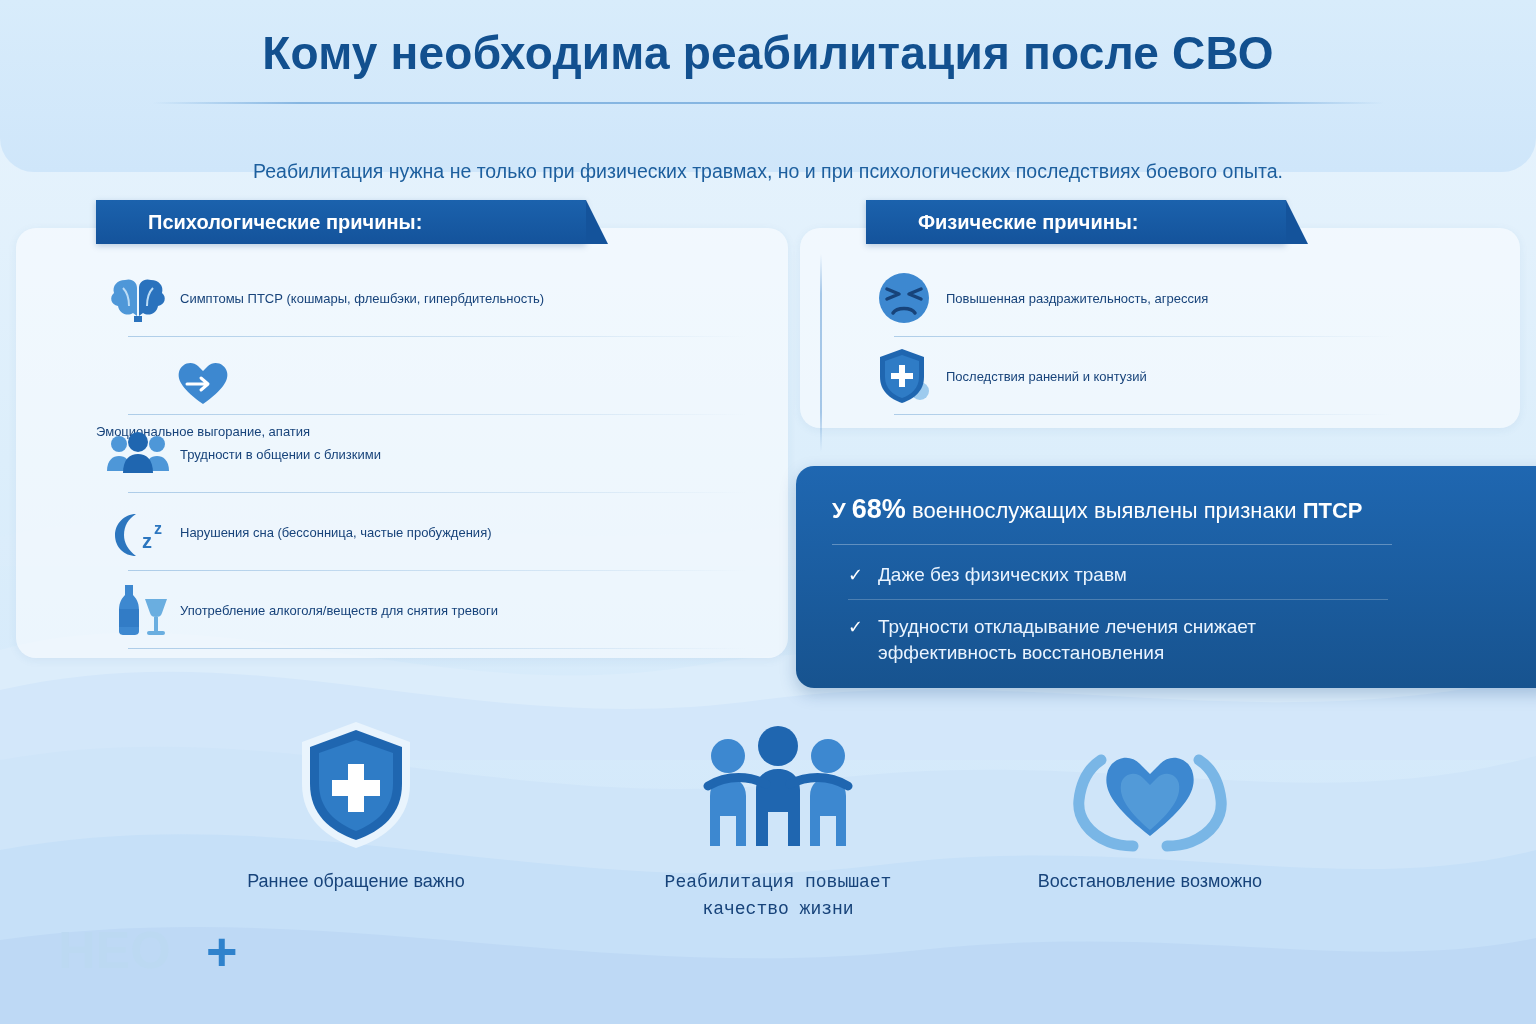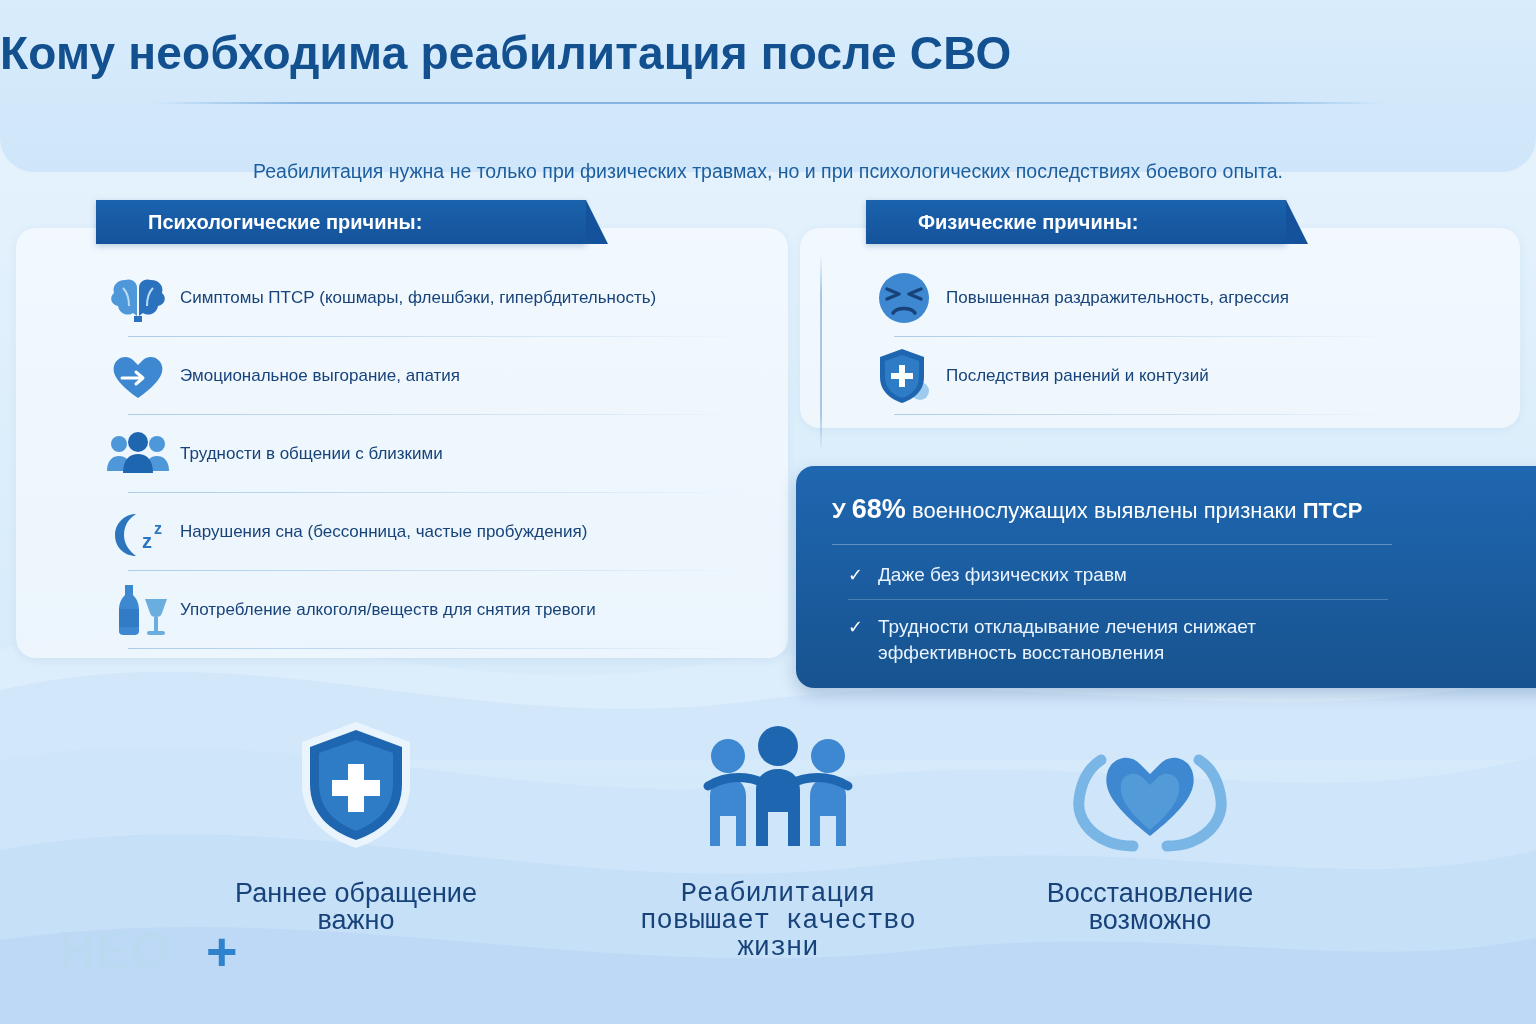--- a/index.html
+++ b/index.html
@@ -43,20 +43,21 @@
   .header-inner {
     position: relative;
     width: 100%;
     height: 100%;
   }
   .title {
     position: absolute;
     top: 26px;
     left: 0;
     width: 1536px;
+    text-align: center;
     font-size: 46px;
     font-weight: bold;
     color: #12508f;
     letter-spacing: 0.2px;
   }
   .title-rule {
     position: absolute;
     top: 102px;
     left: 152px;
     width: 1232px;
@@ -131,21 +132,21 @@
   }
   .row .row-icon {
     width: 84px;
     height: 64px;
     flex: 0 0 84px;
     display: flex;
     align-items: center;
     justify-content: center;
   }
   .row .row-text {
-    font-size: 17px;
+    font-size: 13px;
     color: #17437a;
     white-space: nowrap;
   }
   .row-sep {
     position: absolute;
     height: 1px;
     background: linear-gradient(90deg, rgba(120,170,215,.55) 0%, rgba(120,170,215,.18) 75%, rgba(120,170,215,0) 100%);
   }
 
   
@@ -197,23 +198,23 @@
     background: rgba(255,255,255,0.22);
   }
 
   
   .feature {
     position: absolute;
     text-align: center;
   }
   .feature .feature-caption {
     color: #17437a;
-    font-size: 27px;
+    font-size: 18px;
     line-height: 27px;
-    margin-top: 24px;
+    margin-top: 12px;
   }
 
   
   #logo {
     position: absolute;
     left: 58px;
     top: 920px;
     width: 230px;
     height: 62px;
   }
@@ -267,21 +268,21 @@
         <path d="M18,8 C10,8 5,14 7,21 C2,25 4,33 11,34 C12,41 20,45 26,41 L30,44 L30,16 C30,10 25,6 18,8 Z" fill="#4e97d8"></path>
         <path d="M44,8 C52,8 57,14 55,21 C60,25 58,33 51,34 C50,41 42,45 36,41 L32,44 L32,16 C32,10 37,6 44,8 Z" fill="#2a72bd"></path>
         <path d="M27,44 L35,44 L35,50 L27,50 Z" fill="#2a72bd"></path>
         <path d="M16,16 C20,20 22,26 22,34 M46,16 C42,20 40,26 40,34" stroke="#bcdcf5" stroke-width="2" fill="none"></path>
       </svg>
     </span>
     <span class="row-text">Симптомы ПТСР (кошмары, флешбэки, гипербдительность)</span>
   </div>
   <div class="row-sep" style="left:128px; top:336px; width:620px;"></div>
 
-  <div class="row" style="left:96px; top:340px;">
+  <div class="row" style="left:96px; top:340px;flex-direction:column;">
     <span class="row-icon">
       <svg width="60" height="52" viewBox="0 0 60 52">
         <path d="M30,48 C10,34 4,24 6,16 C8,7 19,4 25,10 L30,15 L35,10 C41,4 52,7 54,16 C56,24 50,34 30,48 Z" fill="#3d88d0"></path>
         <path d="M14,28 L34,28 M28,22 L35,28 L28,34" stroke="#ffffff" stroke-width="3" fill="none" stroke-linecap="round" stroke-linejoin="round"></path>
       </svg>
     </span>
     <span class="row-text">Эмоциональное выгорание, апатия</span>
   </div>
   <div class="row-sep" style="left:128px; top:414px; width:620px;"></div>
 

